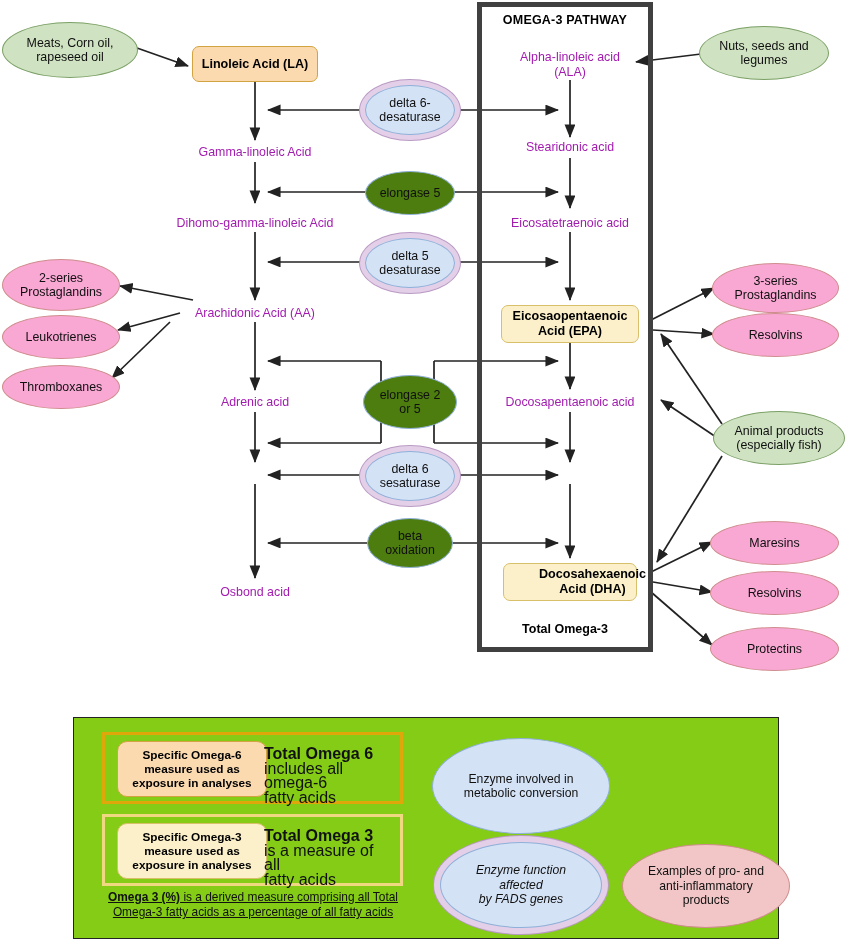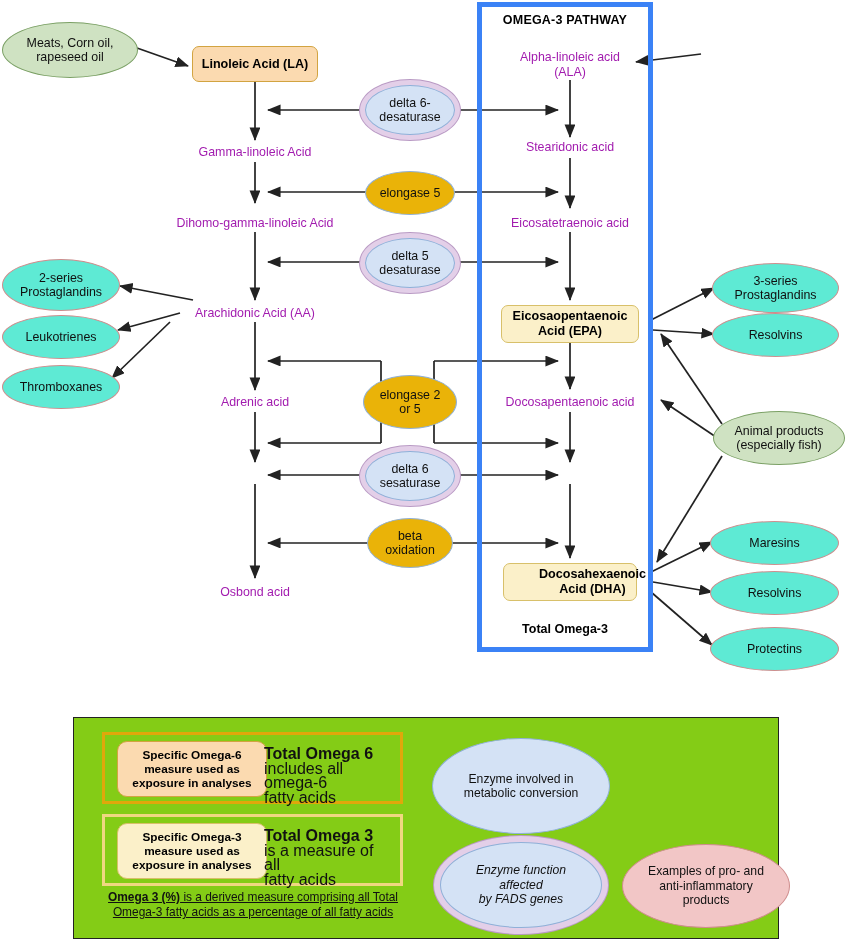--- a/index.html
+++ b/index.html
@@ -22,21 +22,21 @@
   .pathway-frame {
     position: absolute;
     background: transparent;
   }
   #omega6-frame {
     left: 163px; top: 2px; width: 183px; height: 650px;
     border: 5px solid #e0a70b;
   }
   #omega3-frame {
     left: 477px; top: 2px; width: 176px; height: 650px;
-    border: 5px solid #3b82f6;
+    border: 5px solid #404040;
   }
   .pathway-title {
     position: absolute;
     width: 100%;
     text-align: center;
     font-weight: bold;
     font-size: 12.5px;
     color: #000;
     top: 6px;
     letter-spacing: .2px;
@@ -95,25 +95,25 @@
     font-size: 12.4px;
     line-height: 14.5px;
     white-space: pre-line;
     color: #101010;
   }
   .ellipse.green {
     background: #cfe2c2;
     border: 1.2px solid #7ba065;
   }
   .ellipse.pink {
-    background: #5eead4;
+    background: #f9a8d4;
     border: 1.2px solid #cf8d8d;
   }
   .ellipse.blue {
-    background: #eab308;
+    background: #4d7c0f;
     border: 1.2px solid #8fb0d8;
     text-align: center;
   }
   
   .ellipse.fads {
     background: #d4e2f5;
     border: 1.2px solid #8fb0d8;
     box-shadow: 0 0 0 5px #e3cfe8, 0 0 0 6px #b99ac4;
   }
 
@@ -308,20 +308,22 @@
 desaturase</div>
   <div class="ellipse blue abs" style="left:363px; top:375px; width:94px; height:54px;">elongase 2
 or 5</div>
   <div class="ellipse fads abs" style="left:365px; top:451px; width:90px; height:50px;">delta 6
 sesaturase</div>
   <div class="ellipse blue abs" style="left:367px; top:518px; width:86px; height:50px;">beta
 oxidation</div>
 
   <div class="ellipse green abs" style="left:2px; top:22px; width:136px; height:56px;">Meats, Corn oil,
 rapeseed oil</div>
+  <div class="ellipse green abs" style="left:699px; top:26px; width:130px; height:54px;">Nuts, seeds and
+legumes</div>
   <div class="ellipse green abs" style="left:713px; top:411px; width:132px; height:54px;">Animal products
 (especially fish)</div>
 
   <div class="ellipse pink abs" style="left:2px; top:259px; width:118px; height:52px;">2-series
 Prostaglandins</div>
   <div class="ellipse pink abs" style="left:2px; top:315px; width:118px; height:44px;">Leukotrienes</div>
   <div class="ellipse pink abs" style="left:2px; top:365px; width:118px; height:44px;">Thromboxanes</div>
 
   <div class="ellipse pink abs" style="left:712px; top:263px; width:127px; height:50px;">3-series
 Prostaglandins</div>

